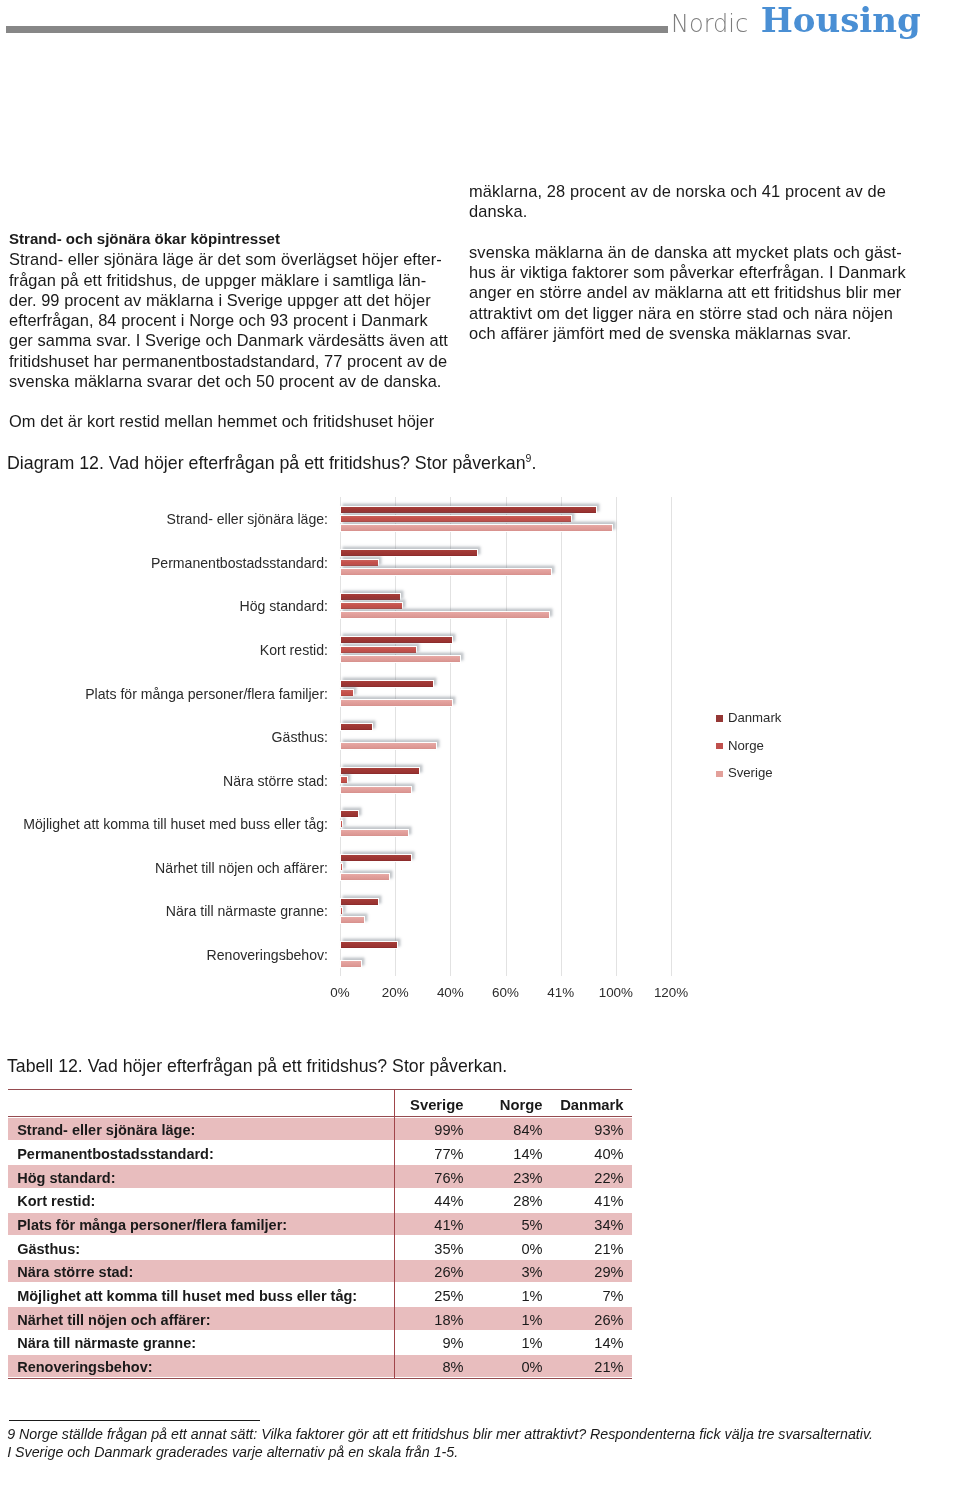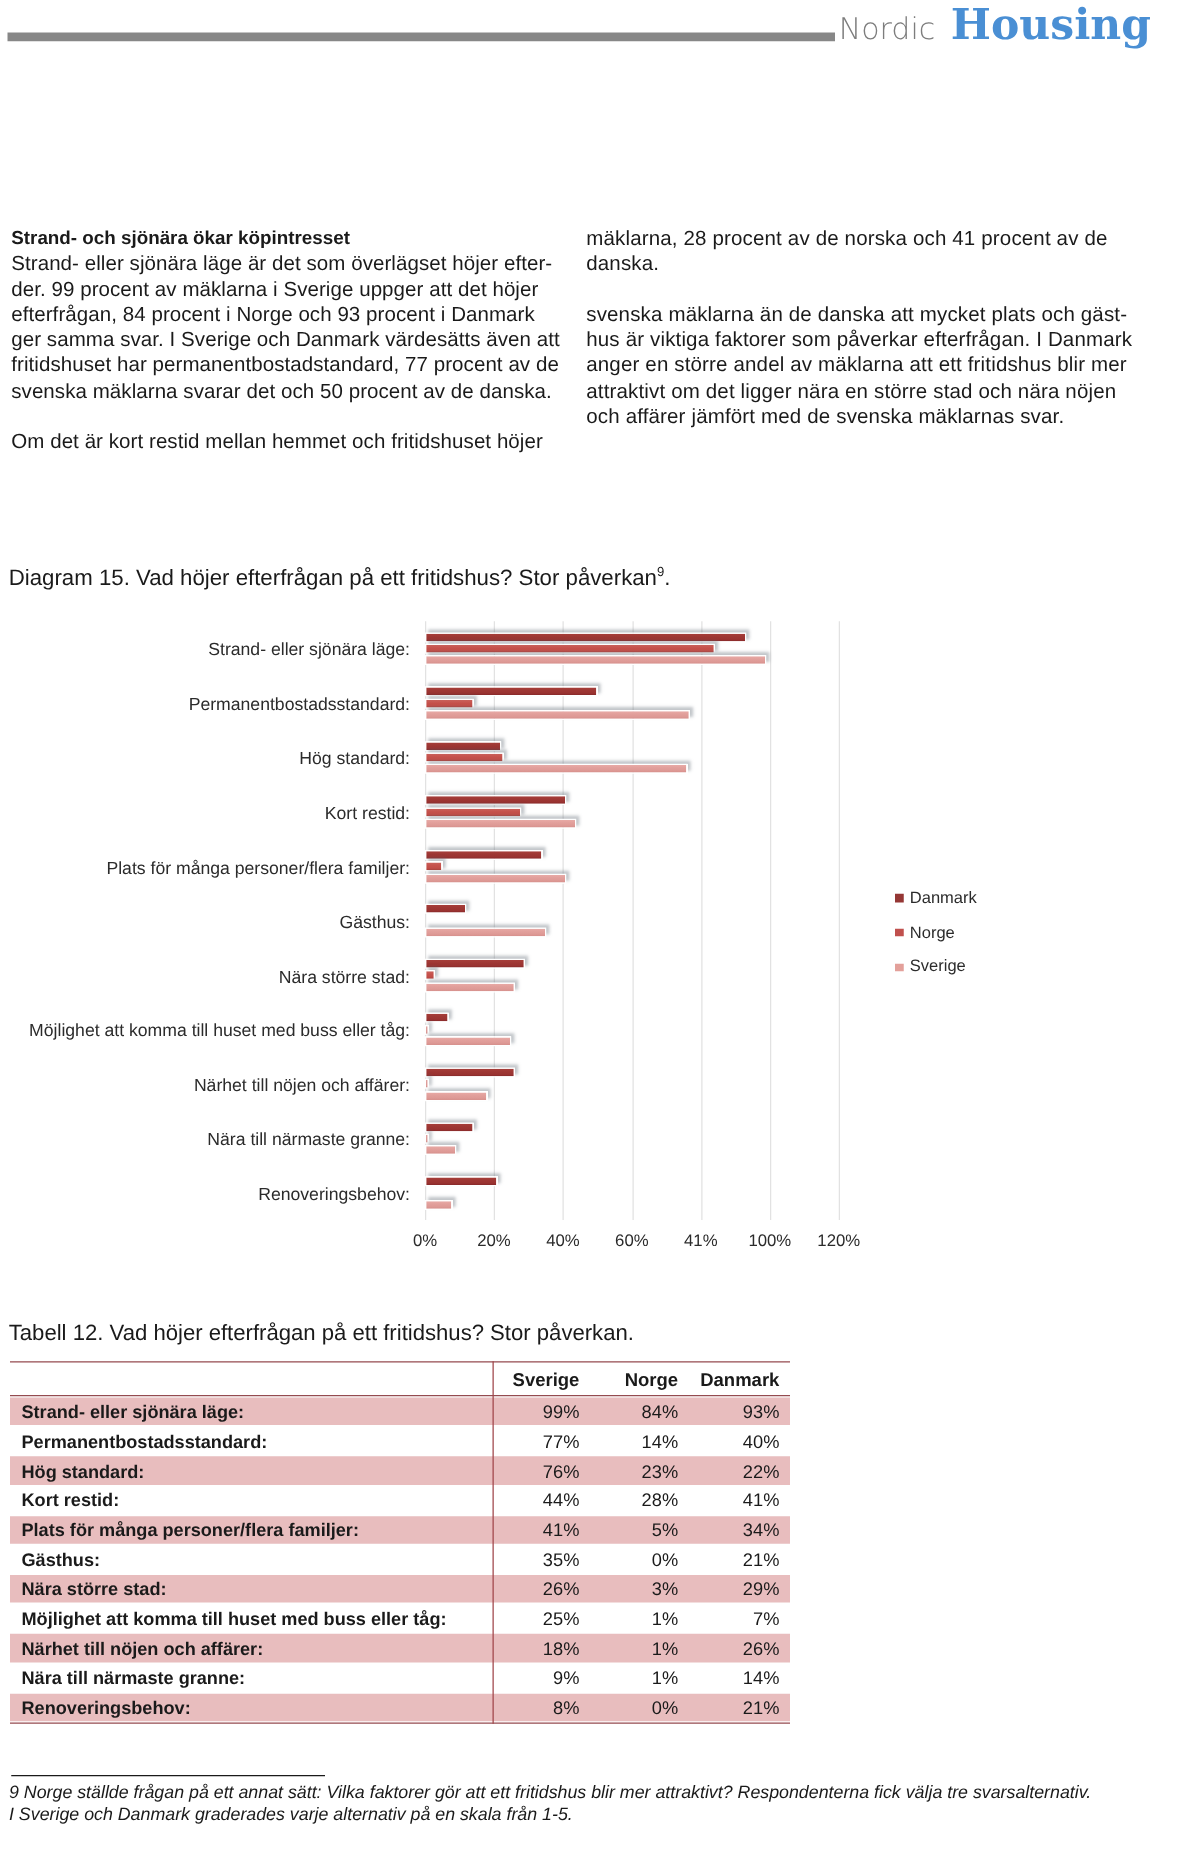--- a/index.html
+++ b/index.html
@@ -15,21 +15,21 @@
   .logo-nordic{font-family:"DejaVu Sans",sans-serif;font-size:24px;color:#7d7d7d;
       font-weight:200;}
   .logo-housing{font-family:"DejaVu Serif",serif;font-size:34px;color:#4a8fd4;
       font-weight:bold;margin-left:12.5px;}
 
   
   .col{position:absolute;font-size:16.4px;line-height:20.25px;}
   .col>*{white-space:pre;}
   .bline{height:20.25px;}
   .bline.blank{height:20.25px;}
-  .lead{font-weight:bold;height:20.25px;font-size:15.05px;letter-spacing:0;}
+  .lead{font-weight:bold;height:20.25px;font-size:15.05px;letter-spacing:0;margin-top:48px;}
   .col-l{left:9px;top:181px;width:460px;letter-spacing:0.06px;}
   .col-r{left:469px;top:181px;width:445px;letter-spacing:0.13px;}
 
   
   .cap{position:absolute;font-size:17.8px;color:#1a1a1a;line-height:18px;}
   .cap sup{font-size:10.5px;vertical-align:super;}
 
   
   .chart{position:absolute;left:0;top:0px;width:960px;height:1500px;}
   .plot{position:absolute;left:340px;top:497px;width:331px;height:479px;}
@@ -73,20 +73,21 @@
 <div class="page">
 
   <div class="hdr-rule"></div>
   <div class="logo">
     <span class="logo-nordic">Nordic</span><span class="logo-housing">Housing</span>
   </div>
 
   <div class="col col-l" id="col-l">
     <div class="lead">Strand- och sjönära ökar köpintresset</div>
   <div class="bline">Strand- eller sjönära läge är det som överlägset höjer efter-</div>
+      <div class="bline">frågan på ett fritidshus, de uppger mäklare i samtliga län-</div>
       <div class="bline">der. 99 procent av mäklarna i Sverige uppger att det höjer</div>
       <div class="bline">efterfrågan, 84 procent i Norge och 93 procent i Danmark</div>
       <div class="bline">ger samma svar. I Sverige och Danmark värdesätts även att</div>
       <div class="bline">fritidshuset har permanentbostadstandard, 77 procent av de</div>
       <div class="bline">svenska mäklarna svarar det och 50 procent av de danska.</div>
       <div class="bline blank"></div>
       <div class="bline">Om det är kort restid mellan hemmet och fritidshuset höjer</div>
     </div>
 
   <div class="col col-r" id="col-r">
@@ -94,21 +95,21 @@
       <div class="bline">danska.</div>
       <div class="bline blank"></div>
       <div class="bline">svenska mäklarna än de danska att mycket plats och gäst-</div>
       <div class="bline">hus är viktiga faktorer som påverkar efterfrågan. I Danmark</div>
       <div class="bline">anger en större andel av mäklarna att ett fritidshus blir mer</div>
       <div class="bline">attraktivt om det ligger nära en större stad och nära nöjen</div>
       <div class="bline">och affärer jämfört med de svenska mäklarnas svar.</div>
     </div>
 
   <div class="cap" style="left:7px;top:449px;">
-    <span>Diagram 15. Vad höjer efterfrågan på ett fritidshus? Stor påverkan</span><sup>9</sup><span>.</span>
+    <span>Diagram 12. Vad höjer efterfrågan på ett fritidshus? Stor påverkan</span><sup>9</sup><span>.</span>
   </div>
 
   <div class="chart">
     <div class="plot" id="plot">
         <div class="gridline" style="left: 0px;"></div>
         <div class="gridline" style="left: 55.1667px;"></div>
         <div class="gridline" style="left: 110.333px;"></div>
         <div class="gridline" style="left: 165.5px;"></div>
         <div class="gridline" style="left: 220.667px;"></div>
         <div class="gridline" style="left: 275.833px;"></div>

